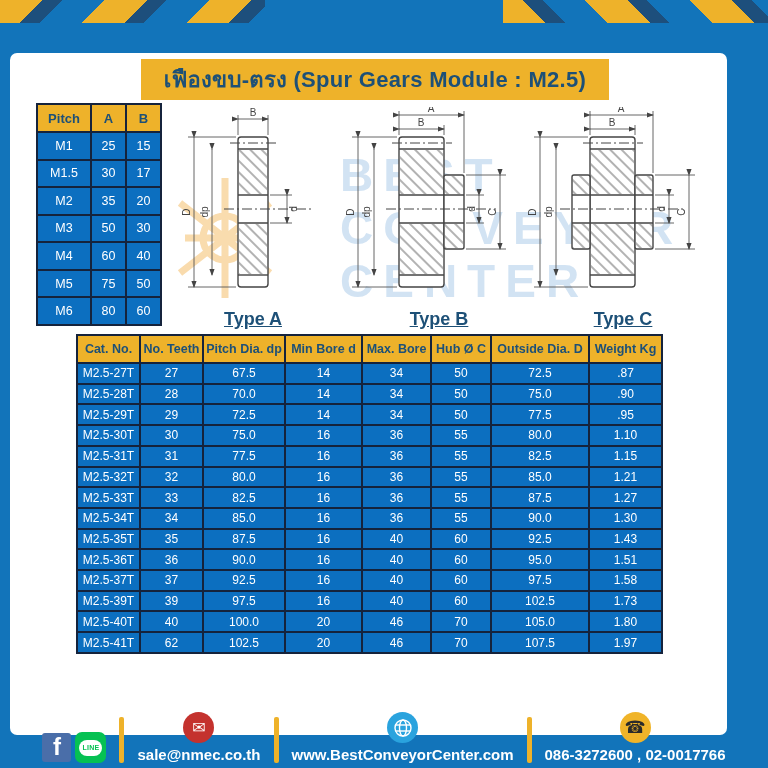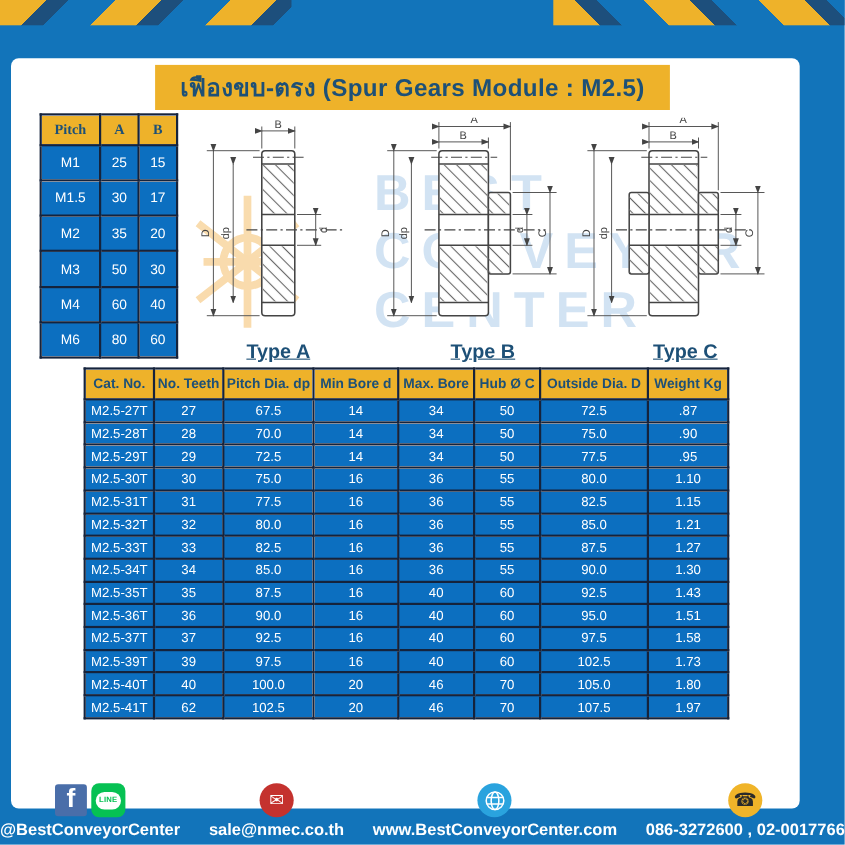--- a/index.html
+++ b/index.html
@@ -19,21 +19,21 @@
     background:#eeb22a; display:flex; align-items:center; justify-content:center;
     color:#1d5077; font-weight:bold; font-size:22px; letter-spacing:.3px; }
 
   
   table { border-collapse:collapse; table-layout:fixed; }
   th,td { border:2px solid #15233c; text-align:center; vertical-align:middle; overflow:hidden; }
   th { background:#eeb22a; color:#1d5077; font-weight:bold; }
   td { background:#0c6fc0; color:#ffffff; }
 
   .pitch-table { position:absolute; left:26px; top:50px; width:124px; height:223px; }
-  .pitch-table th { font-size:13px; height:28px;font-family:Liberation Serif, serif; }
+  .pitch-table th { font-size:13px; height:28px; }
   .pitch-table td { font-size:12.5px; }
 
   .spec-table { position:absolute; left:66px; top:281px; width:585px; height:320px; }
   .spec-table th { font-size:12.5px; height:28px; }
   .spec-table td { font-size:12px; }
 
   
   .watermark { position:absolute; left:330px; top:96px; z-index:0; color:rgba(142,186,224,0.40);
     font-weight:bold; font-size:46px; letter-spacing:10px; line-height:1.15; pointer-events:none; }
   .wm-star { position:absolute; left:160px; top:120px; z-index:0; opacity:.38; pointer-events:none; }
@@ -109,20 +109,25 @@
             <td>M3</td>
             <td>50</td>
             <td>30</td>
           </tr>
           <tr>
             <td>M4</td>
             <td>60</td>
             <td>40</td>
           </tr>
           <tr>
+            <td>M5</td>
+            <td>75</td>
+            <td>50</td>
+          </tr>
+          <tr>
             <td>M6</td>
             <td>80</td>
             <td>60</td>
           </tr>
         </tbody>
       </table>
 
     <div class="watermark">
       <div>BEST</div>
       <div>CONVEYOR</div>
@@ -443,21 +448,20 @@
   </div>
 
   <div class="footer">
     <div class="fgroup">
       <div class="ficons">
         <div class="icon-fb">f</div>
         <div class="icon-line">
           <div class="bubble">LINE</div>
         </div>
       </div>
-      <div class="flabel">@BestConveyorCenter</div>
     </div>
     <div class="fdivider"></div>
     <div class="fgroup">
       <div class="icon-circle icon-mail">✉</div>
       <div class="flabel">sale@nmec.co.th</div>
     </div>
     <div class="fdivider"></div>
     <div class="fgroup">
       <div class="icon-circle icon-globe">
         <svg width="20" height="20" viewBox="0 0 20 20" fill="none" stroke="#fff" stroke-width="1.4">

